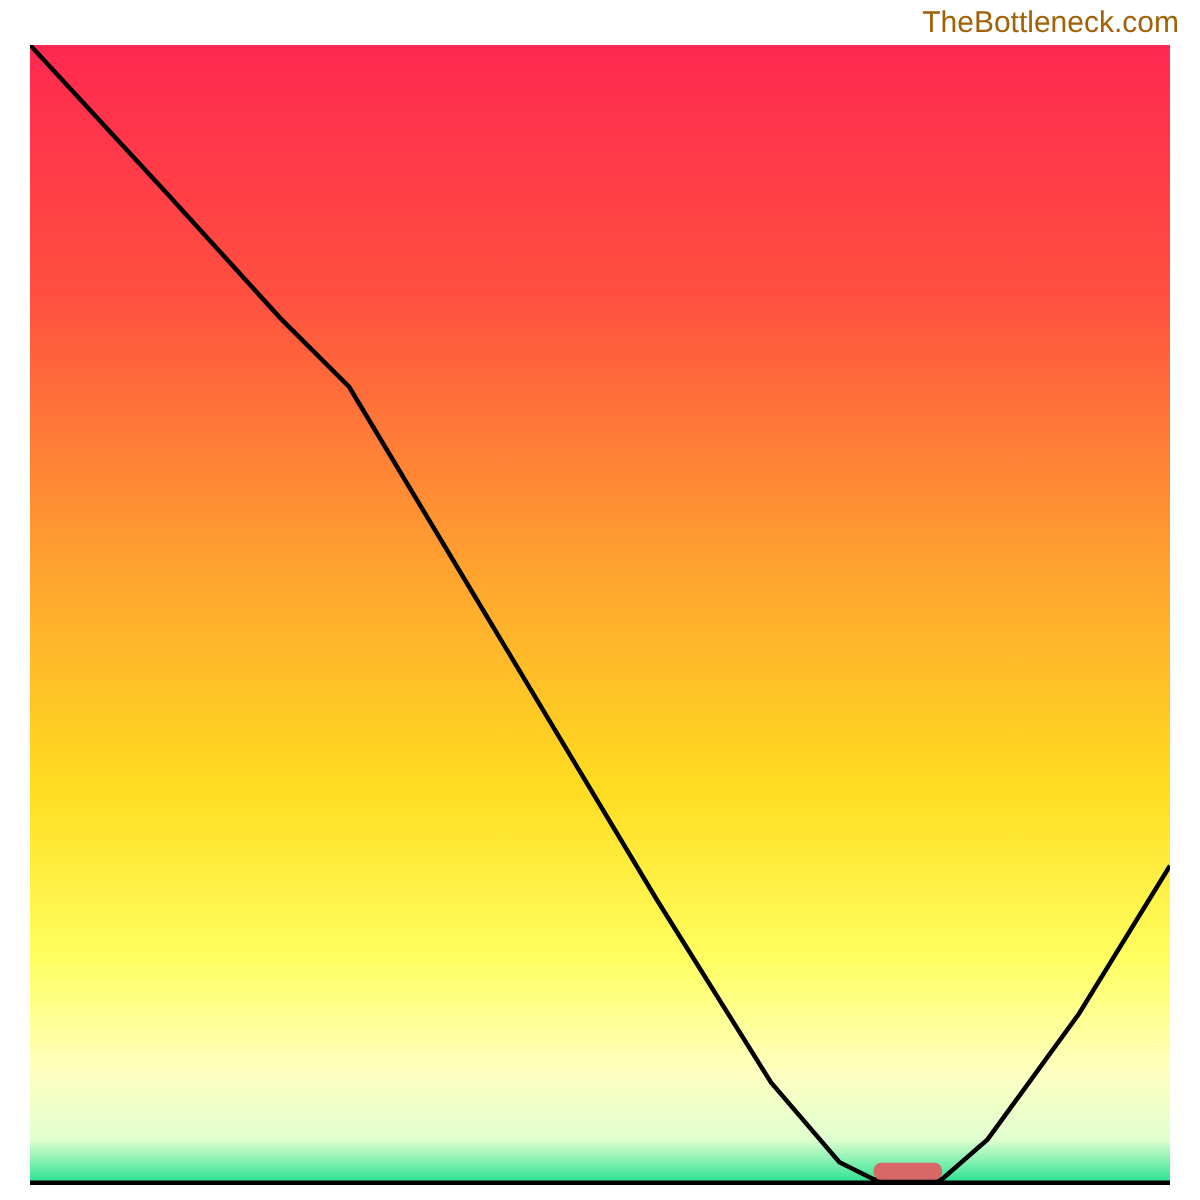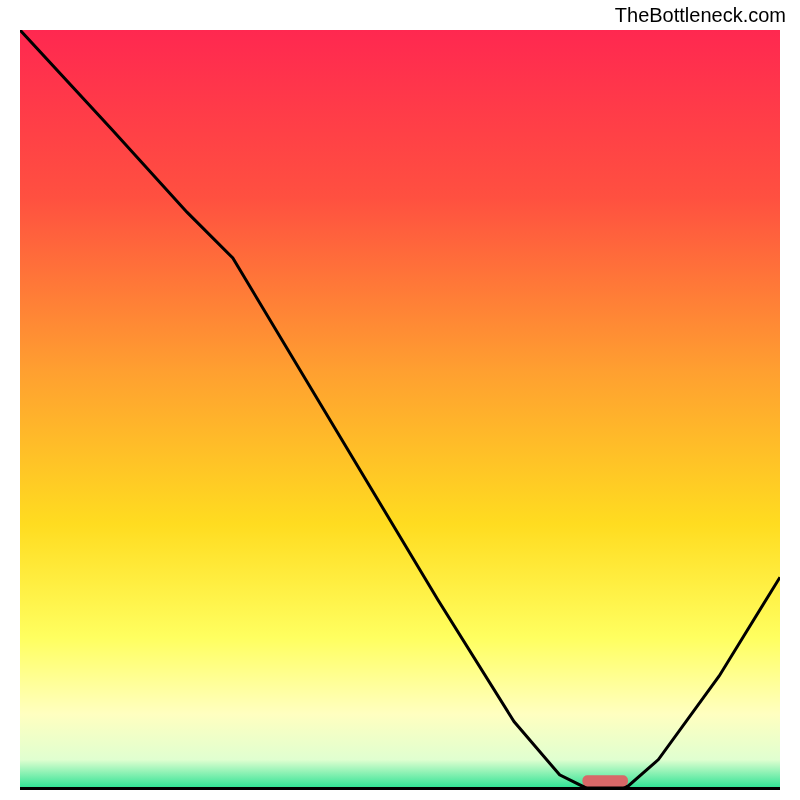--- a/index.html
+++ b/index.html
@@ -2,21 +2,21 @@
 <html><head>
 <meta charset="utf-8">
 <style>
   * { margin: 0; padding: 0; box-sizing: border-box; }
   body { width: 800px; height: 800px; position: relative; font-family: Arial, sans-serif; }
   .container { width: 800px; height: 800px; position: relative; background: #fff; }
   .watermark {
     position: absolute;
     top: 4px;
     right: 14px;
-    color: #000000;
+    color: #a16207;
     font-size: 20px;
     font-weight: 500;
     z-index: 10;
   }
   .plot-area {
     position: absolute;
     left: 20px;
     top: 30px;
     width: 760px;
     height: 760px;

